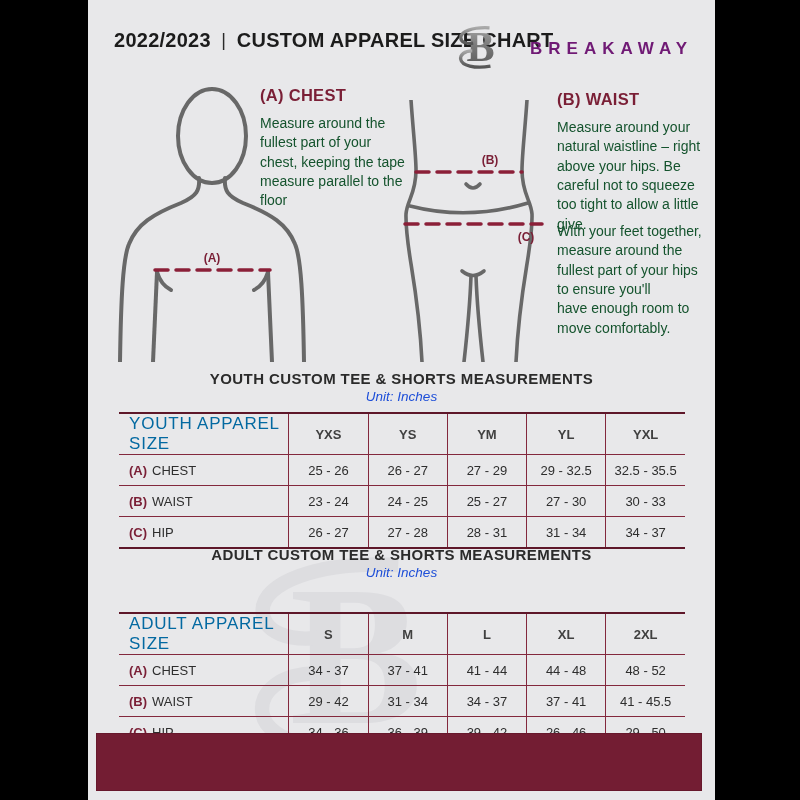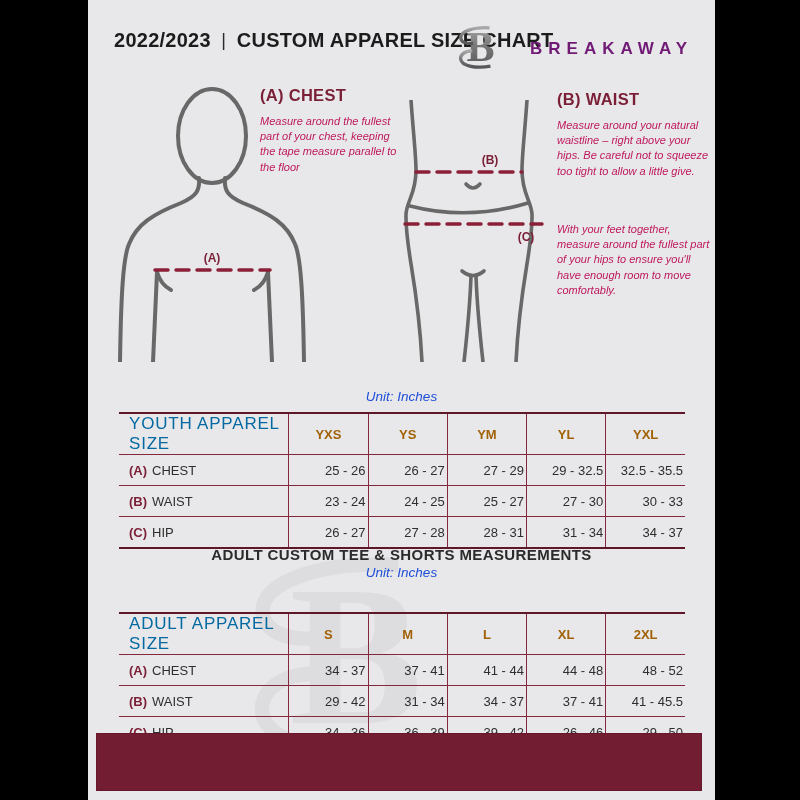--- a/index.html
+++ b/index.html
@@ -11,21 +11,21 @@
   .hdr-left{position:absolute;left:26px;top:28px;display:flex;align-items:center;gap:11px;
             font-weight:bold;font-size:21px;color:#1c1c1c;letter-spacing:.3px;
             transform:scaleX(.95);transform-origin:left center;white-space:nowrap;}
   .hdr-sep{font-weight:normal;color:#2a2a2a;font-size:19px;}
   .brand{position:absolute;right:22px;top:22px;display:flex;align-items:center;gap:9px;}
   .brand-name{font-weight:bold;font-size:17px;letter-spacing:6px;color:#701a75;margin-left:20px;}
 
   
   .guide{position:absolute;z-index:2;}
   .guide-h{margin:0 0 9px 0;font-size:16.5px;font-weight:bold;color:#7a1f36;letter-spacing:.3px;}
-  .guide-p{margin:0;font-size:11px;font-style:italic;color:#be185d;line-height:1.38;white-space:pre-line;}
+  .guide-p{margin:0;font-size:14px;color:#14532d;line-height:1.38;white-space:pre-line;}
   .g-chest{left:172px;top:86px;width:146px;}
   .g-waist{left:469px;top:90px;width:154px;}
   .g-hips{left:469px;top:222px;width:154px;}
 
   .fig{position:absolute;z-index:1;}
 
   
   .sec-title{position:absolute;left:0;width:100%;text-align:center;font-weight:bold;
              font-size:15px;color:#2b2b2b;letter-spacing:.4px;z-index:2;}
   .sec-unit{position:absolute;left:0;width:100%;text-align:center;font-style:italic;
@@ -33,22 +33,22 @@
   .t-youth-title{top:370px;} .t-youth-unit{top:389px;}
   .t-adult-title{top:546px;} .t-adult-unit{top:565px;}
 
   
   table.size{position:absolute;left:31px;width:566px;border-collapse:collapse;z-index:2;
              border-top:2px solid #5e1729;border-bottom:2px solid #5e1729;background:transparent;}
   .tbl-youth{top:412px;} .tbl-adult{top:588px;margin-top:24px;}
   table.size td{height:30px;font-size:13px;color:#2e2e2e;text-align:center;
                 border-left:1.5px solid #83283d;padding:0 2px;}
   table.size td:first-child{border-left:none;text-align:left;padding-left:10px;}
-  table.size tr+tr td{border-top:1.5px solid #83283d;text-align:right;}
-  table.size tr.hd td{font-weight:bold;color:#a16207;}
+  table.size tr+tr td{border-top:1.5px solid #83283d;}
+  table.size tr.hd td{font-weight:bold;color:#404040;}
   table.size tr.hd td:first-child{font-weight:normal;color:#0369a1;letter-spacing:.8px;font-size:17px;}
   .key{color:#7a1f36;font-weight:bold;margin-right:5px;}
 
   
   .footer-bar{position:absolute;left:8px;top:733px;width:604px;height:56px;
               background:#731d33;border:1px solid #67182c;z-index:2;}
 
   
   .watermark{position:absolute;left:66px;top:538px;z-index:0;}
 </style>
@@ -128,20 +128,21 @@
   </div>
   <div class="guide g-waist">
     <h3 class="guide-h">(B) WAIST</h3>
     <p class="guide-p">Measure around your natural waistline – right above your hips. Be careful not to squeeze too tight to allow a little give.</p>
   </div>
   <div class="guide g-hips">
     <p class="guide-p">With your feet together, measure around the fullest part of your hips to ensure you'll
 have enough room to move comfortably.</p>
   </div>
 
+  <div class="sec-title t-youth-title">YOUTH CUSTOM TEE &amp; SHORTS MEASUREMENTS</div>
   <div class="sec-unit t-youth-unit">Unit: Inches</div>
   <table class="size tbl-youth">
     <colgroup>
         <col style="width:30%">
         <col style="width:14%">
         <col style="width:14%">
         <col style="width:14%">
         <col style="width:14%">
         <col style="width:14%">
       </colgroup>

